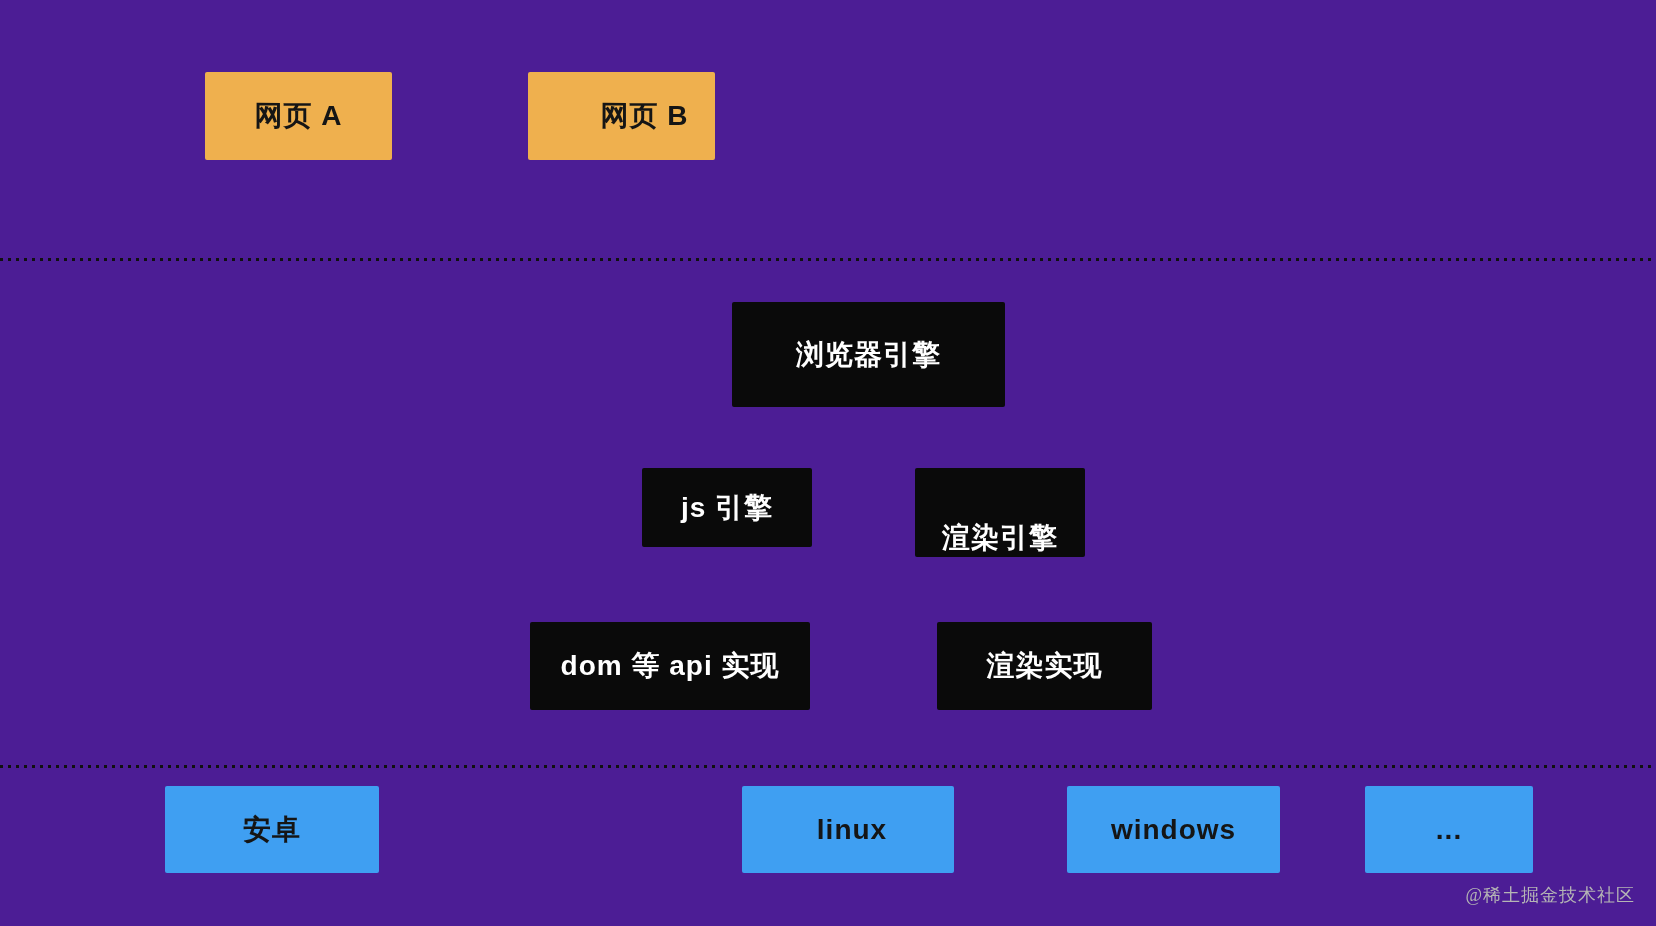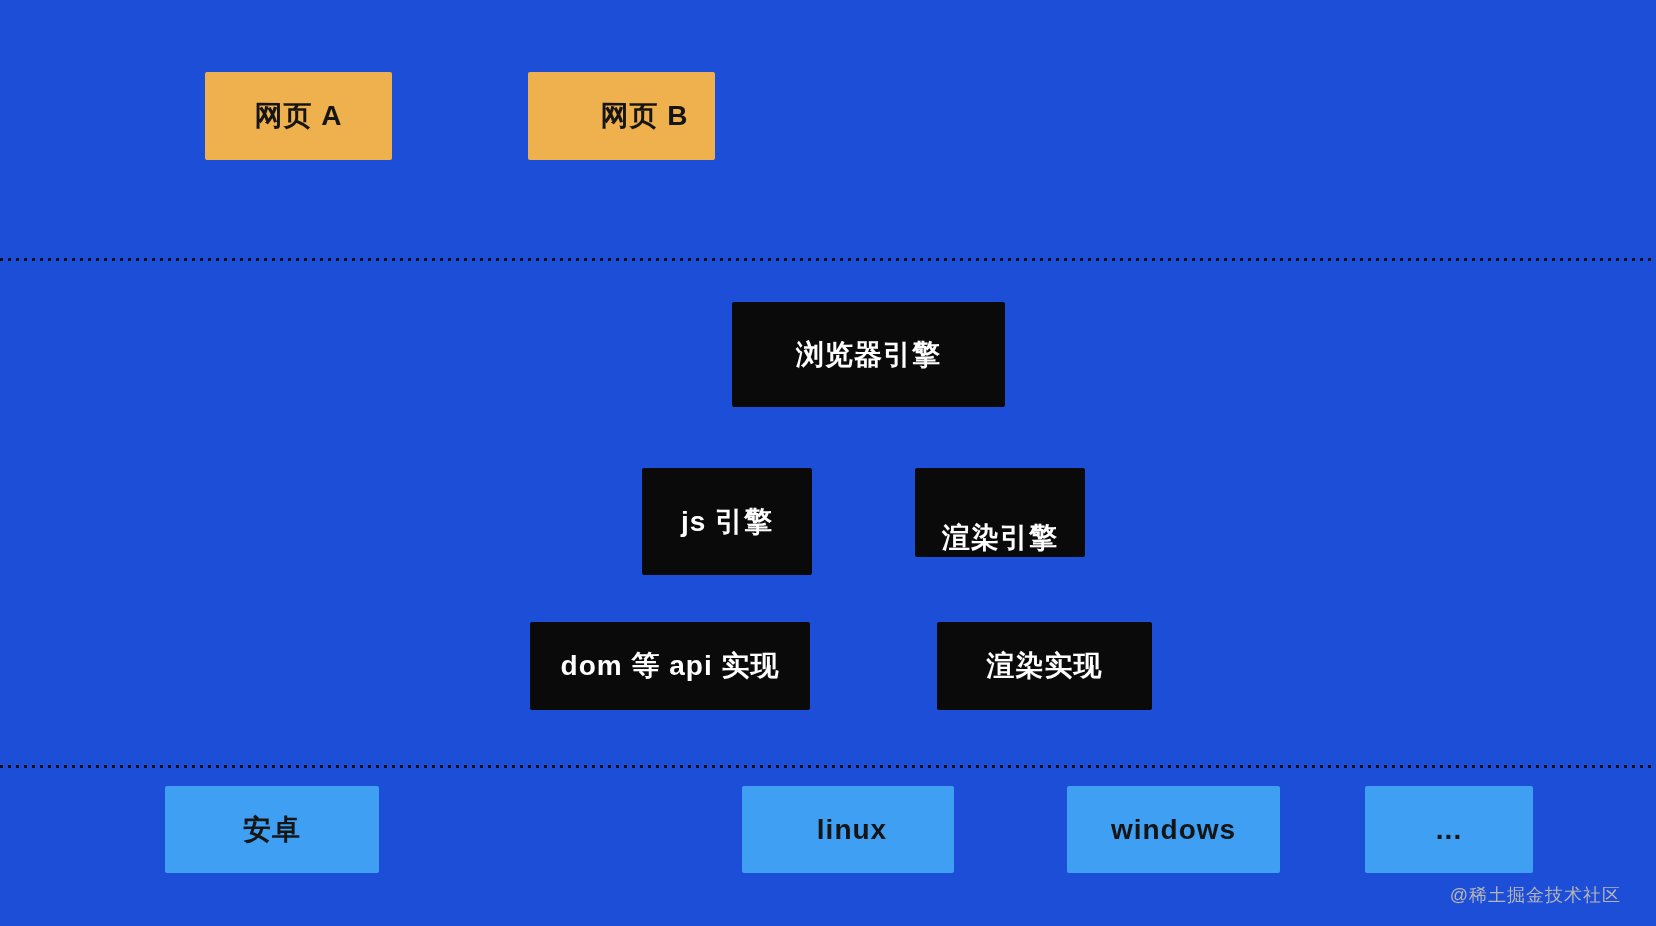--- a/index.html
+++ b/index.html
@@ -4,21 +4,21 @@
 <style>
   html, body {
     margin: 0;
     padding: 0;
     background: #ffffff;
   }
   .canvas {
     position: relative;
     width: 1656px;
     height: 926px;
-    background: #1d4ed8;
+    background: #4c1d95;
     overflow: hidden;
     font-family: "Liberation Sans", "DejaVu Sans", sans-serif;
   }
   .box {
     position: absolute;
     display: flex;
     align-items: center;
     justify-content: center;
     font-size: 28px;
     font-weight: 700;
@@ -56,39 +56,40 @@
   
   .pos-web-a { left: 205px;  top: 72px; width: 187px; height: 88px; }
   .pos-web-b { left: 528px;  top: 72px; width: 187px; height: 88px; padding-left: 46px; }
   .pos-web-c { left: 838px;  top: 72px; width: 187px; height: 88px; }
   .pos-web-d { left: 1165px; top: 72px; width: 187px; height: 88px; }
   
   .line-1 { top: 258px; }
   .line-2 { top: 765px; }
   
   .pos-browser-engine { left: 732px; top: 302px; width: 273px; height: 105px; }
-  .pos-js-engine      { left: 642px; top: 468px; width: 170px; height: 107px; }
+  .pos-js-engine      { left: 642px; top: 468px; width: 170px; height: 79px; }
   .pos-render-engine  { left: 915px; top: 468px; width: 170px; height: 89px; align-items: flex-end; }
   .pos-dom-api        { left: 530px; top: 622px; width: 280px; height: 88px; }
   .pos-render-impl    { left: 937px; top: 622px; width: 215px; height: 88px; }
   
   .pos-android  { left: 165px;  top: 786px; width: 214px; height: 87px; }
   .pos-ios      { left: 447px;  top: 786px; width: 211px; height: 87px; }
   .pos-linux    { left: 742px;  top: 786px; width: 212px; height: 87px; padding-left: 8px; }
   .pos-windows  { left: 1067px; top: 786px; width: 213px; height: 87px; }
   .pos-more     { left: 1365px; top: 786px; width: 168px; height: 87px; }
   
   .watermark {
     position: absolute;
-    right: 35px;
+    right: 21px;
     top: 883px;
     font-size: 18px;
     font-weight: 400;
     color: var(--watermark_gray, #b5b5b5);
     letter-spacing: 1px;
+    font-family: Liberation Serif, serif;
   }
 </style>
 </head>
 <body>
 
 <div class="canvas">
 
   <div class="box orange pos-web-a">
     <span>网页 A</span>
   </div>

